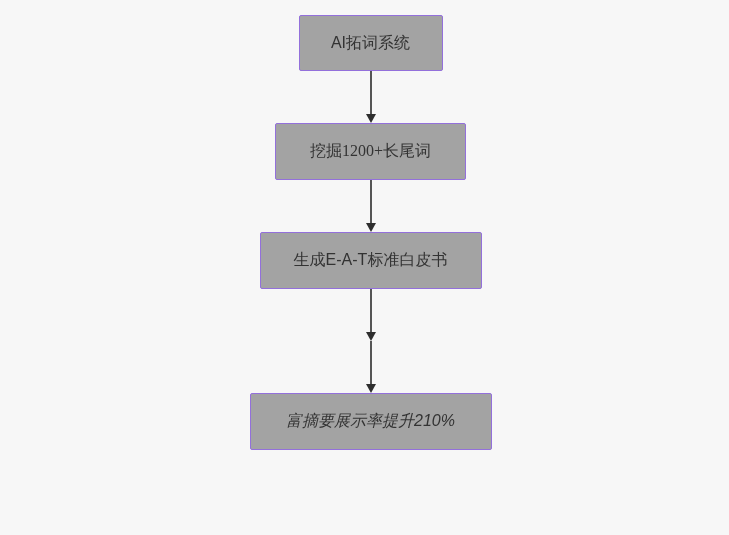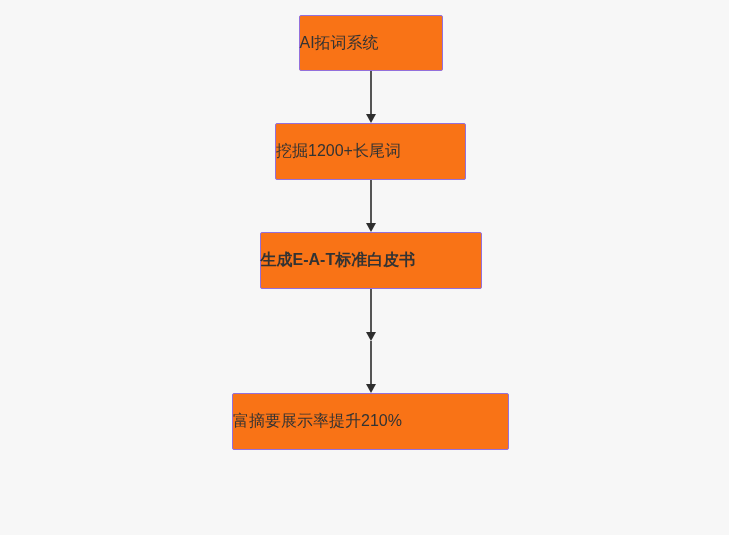--- a/index.html
+++ b/index.html
@@ -19,34 +19,35 @@
     width: 729px;
     padding-top: 15px;
     box-sizing: border-box;
     display: flex;
     flex-direction: column;
     align-items: center;
   }
   .node {
     box-sizing: border-box;
     height: 57px;
-    background: #f97316;
+    background: #a3a3a3;
     border: 1px solid #9370DB;
     border-radius: 2px;
     display: flex;
     align-items: center;
+    justify-content: center;
     color: #333333;
     font-size: 16px;
     white-space: nowrap;
   }
   .node-1 { width: 144px; height: 56px; }
-  .node-2 { width: 191px; }
-  .node-3 { width: 222px; font-weight: bold; }
+  .node-2 { width: 191px; font-family: Liberation Serif, serif; }
+  .node-3 { width: 222px; }
   .node-4 { width: 216px; }
-  .node-5 { width: 277px; }
+  .node-5 { width: 242px; font-style: italic; }
   .connector {
     height: 52px;
     display: flex;
     flex-direction: column;
     align-items: center;
   }
   .connector .line {
     width: 2px;
     flex: 1 1 auto;
     background: #555555;

